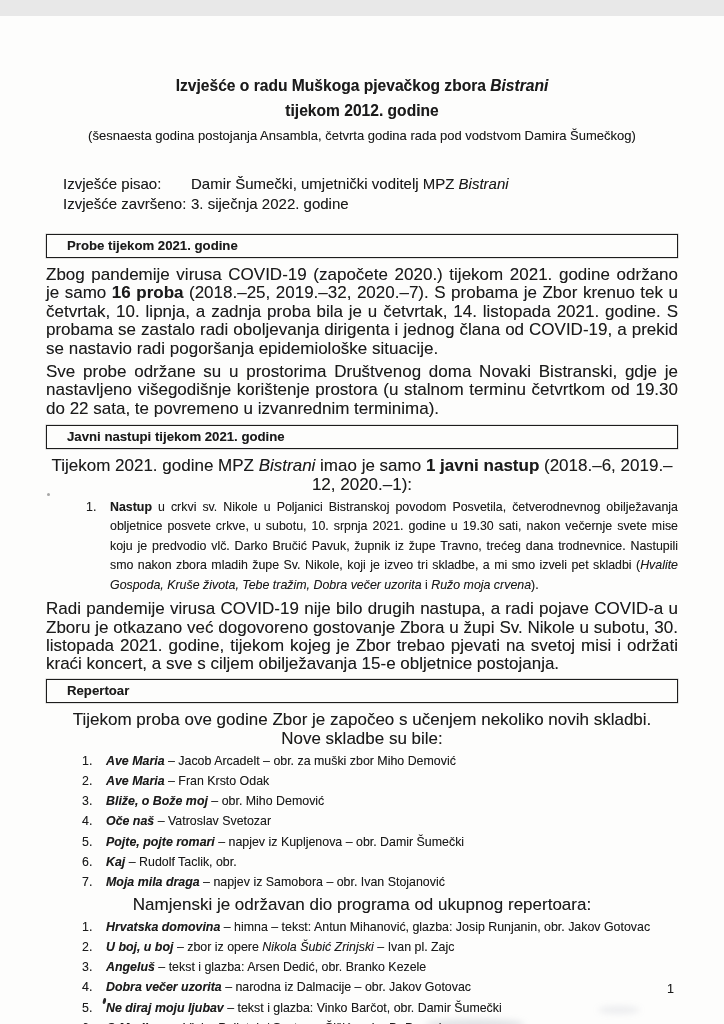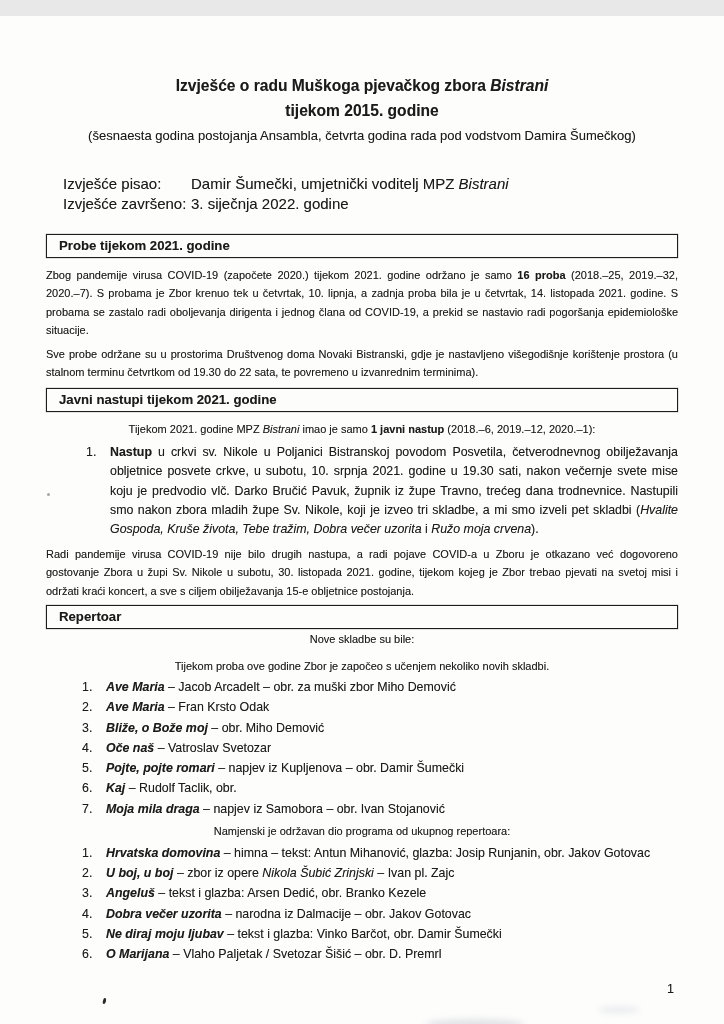--- a/index.html
+++ b/index.html
@@ -29,29 +29,29 @@
   }
 
   .meta { margin-top: 30px; font-size: 15px; }
   .meta-row { display: flex; line-height: 20px; }
   .meta-label { flex: 0 0 128px; margin-left: 17px; }
   .meta-value { flex: 1; }
 
   .secbox {
     border: 1.5px solid #1d1d1d;
     font-weight: 700; font-size: 13.2px; line-height: 15px;
-    padding: 3px 8px 4px 12px;
+    padding: 3px 8px 4px 20px;
     box-shadow: 0 0 0 0.5px rgba(30,30,30,0.25);
   }
   .secbox.box-probe { margin-top: 20px; }
   .secbox.box-nastupi { margin-top: 7px; }
   .secbox.box-repertoar { margin-top: 5px; }
 
   .para {
-    text-align: justify; font-size: 11px; line-height: 18.4px;
+    text-align: justify; font-size: 17px; line-height: 18.4px;
     margin: 5px 0 0 0;
   }
   .para.first { margin-top: 8px; }
   .para.left { text-align: center; }
 
   .li { display: flex; font-size: 12.4px; }
   .li .num { flex: 0 0 24px; margin-left: 36px; }
   .li .txt { flex: 1; }
   .li.block { line-height: 19.4px; margin-top: 4px; }
   .li.block .num { margin-left: 40px; }
@@ -87,21 +87,21 @@
     background: rgba(60,60,60,0.45); border-radius: 50%;
   }
 </style>
 </head>
 <body>
 
 <div class="page">
   <div class="content">
 
     <h1 class="title"><span>Izvješće o radu Muškoga pjevačkog zbora </span><span class="i">Bistrani</span></h1>
-    <h1 class="title line2">tijekom 2015. godine</h1>
+    <h1 class="title line2">tijekom 2012. godine</h1>
     <p class="subtitle">(šesnaesta godina postojanja Ansambla, četvrta godina rada pod vodstvom Damira Šumečkog)</p>
 
     <div class="meta">
       <div class="meta-row">
         <span class="meta-label">Izvješće pisao:</span>
         <span class="meta-value"><span>Damir Šumečki, umjetnički voditelj MPZ </span><span class="i">Bistrani</span></span>
       </div>
       <div class="meta-row">
         <span class="meta-label">Izvješće završeno:</span>
         <span class="meta-value"><span>3. siječnja 2022. godine</span></span>
@@ -114,22 +114,22 @@
 
     <div class="secbox box-nastupi">Javni nastupi tijekom 2021. godine</div>
     <p class="para first left"><span>Tijekom 2021. godine MPZ </span><span class="i">Bistrani</span><span> imao je samo </span><span class="b">1 javni nastup</span><span> (2018.–6, 2019.–12, 2020.–1):</span></p>
     <div class="li block">
       <span class="num">1.</span>
       <span class="txt"><span class="b">Nastup</span><span> u crkvi sv. Nikole u Poljanici Bistranskoj povodom Posvetila, četverodnevnog obilježavanja obljetnice posvete crkve, u subotu, 10. srpnja 2021. godine u 19.30 sati, nakon večernje svete mise koju je predvodio vlč. Darko Bručić Pavuk, župnik iz župe Travno, trećeg dana trodnevnice. Nastupili smo nakon zbora mladih župe Sv. Nikole, koji je izveo tri skladbe, a mi smo izveli pet skladbi (</span><span class="i">Hvalite Gospoda</span><span class="i">, </span><span class="i">Kruše života</span><span class="i">, </span><span class="i">Tebe tražim</span><span class="i">, </span><span class="i">Dobra večer uzorita</span><span> i </span><span class="i">Ružo moja crvena</span><span>).</span></span>
     </div>
     <p class="para"><span>Radi pandemije virusa COVID-19 nije bilo drugih nastupa, a radi pojave COVID-a u Zboru je otkazano već dogovoreno gostovanje Zbora u župi Sv. Nikole u subotu, 30. listopada 2021. godine, tijekom kojeg je Zbor trebao pjevati na svetoj misi i održati kraći koncert, a sve s ciljem obilježavanja 15-e obljetnice postojanja.</span></p>
 
     <div class="secbox box-repertoar">Repertoar</div>
+    <p class="para first left">Tijekom proba ove godine Zbor je započeo s učenjem nekoliko novih skladbi.</p>
     <p class="para left" style="margin-top:1px;">Nove skladbe su bile:</p>
-    <p class="para first left">Tijekom proba ove godine Zbor je započeo s učenjem nekoliko novih skladbi.</p>
 
     <div class="li song first">
       <span class="num">1.</span>
       <span class="txt"><span class="b i">Ave Maria</span><span> – Jacob Arcadelt – obr. za muški zbor Miho Demović</span></span>
     </div>
     <div class="li song">
       <span class="num">2.</span>
       <span class="txt"><span class="b i">Ave Maria</span><span> – Fran Krsto Odak</span></span>
     </div>
     <div class="li song">

